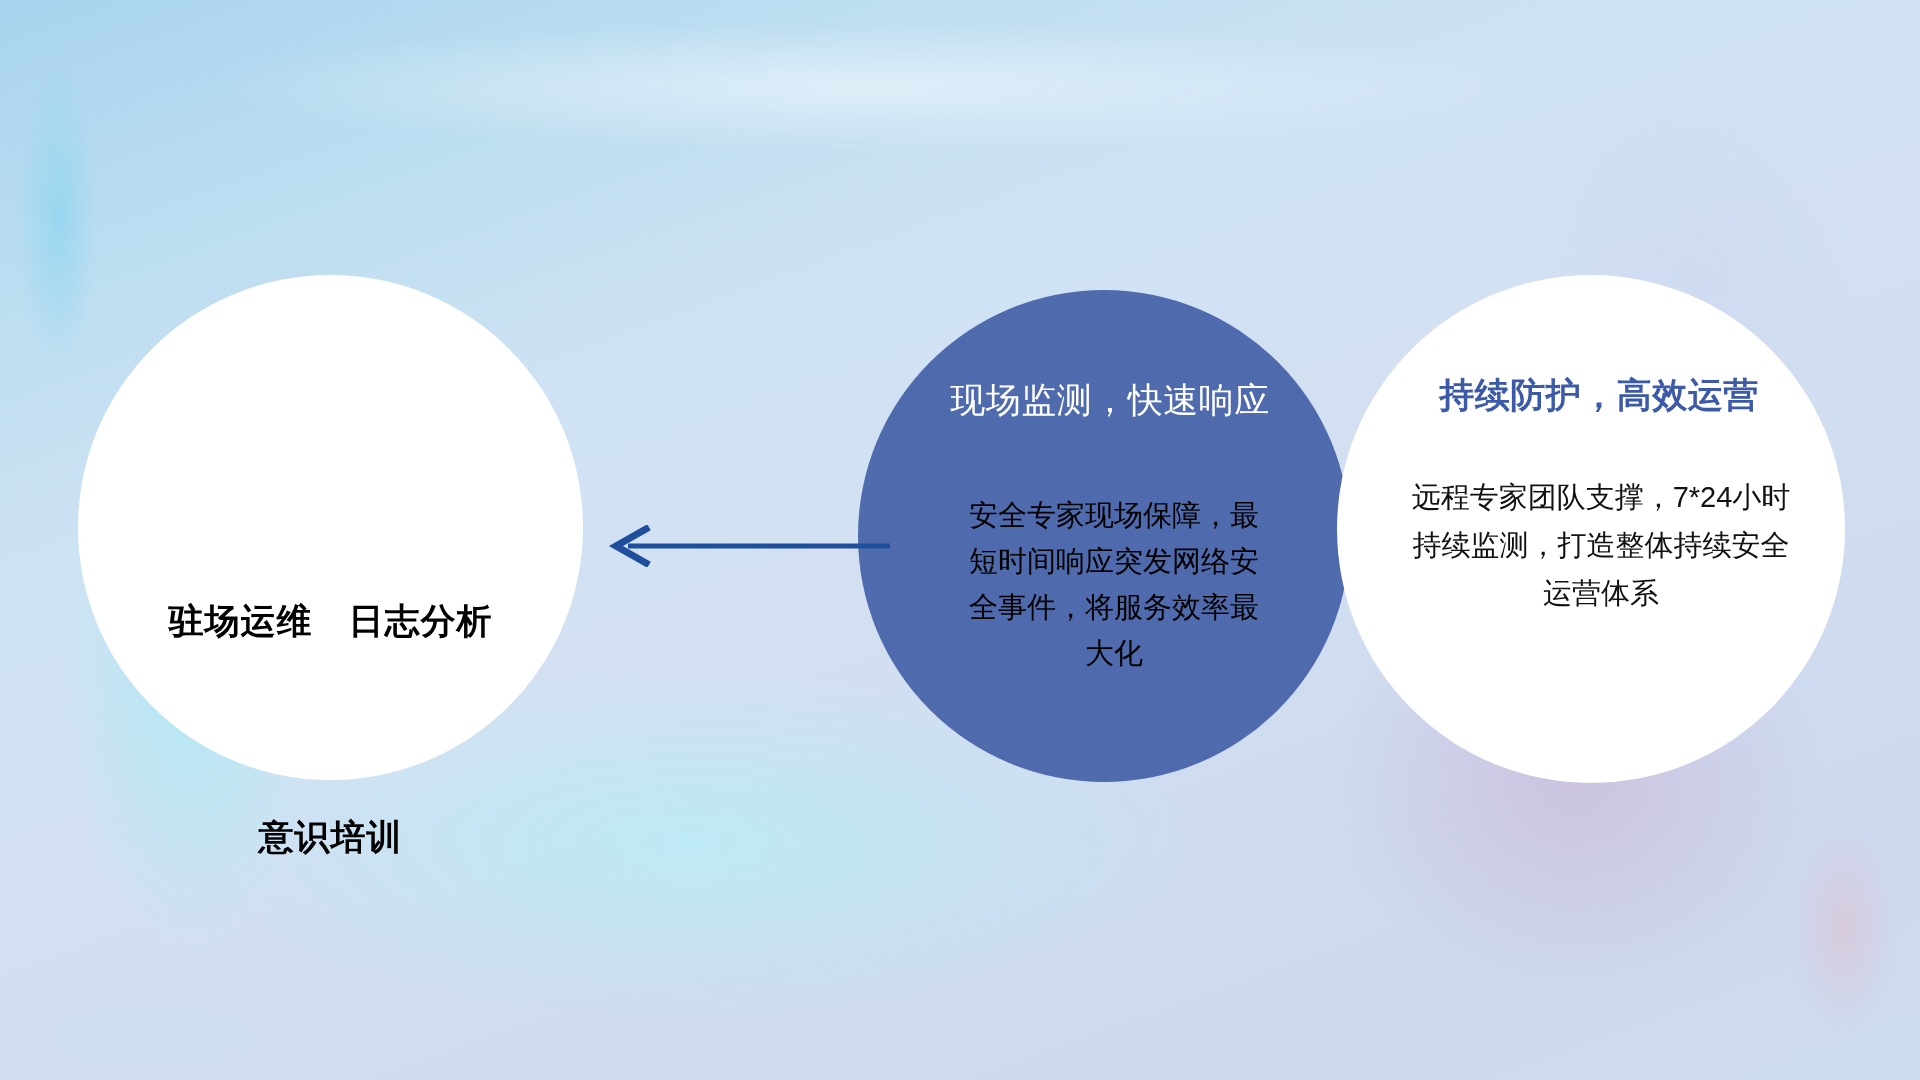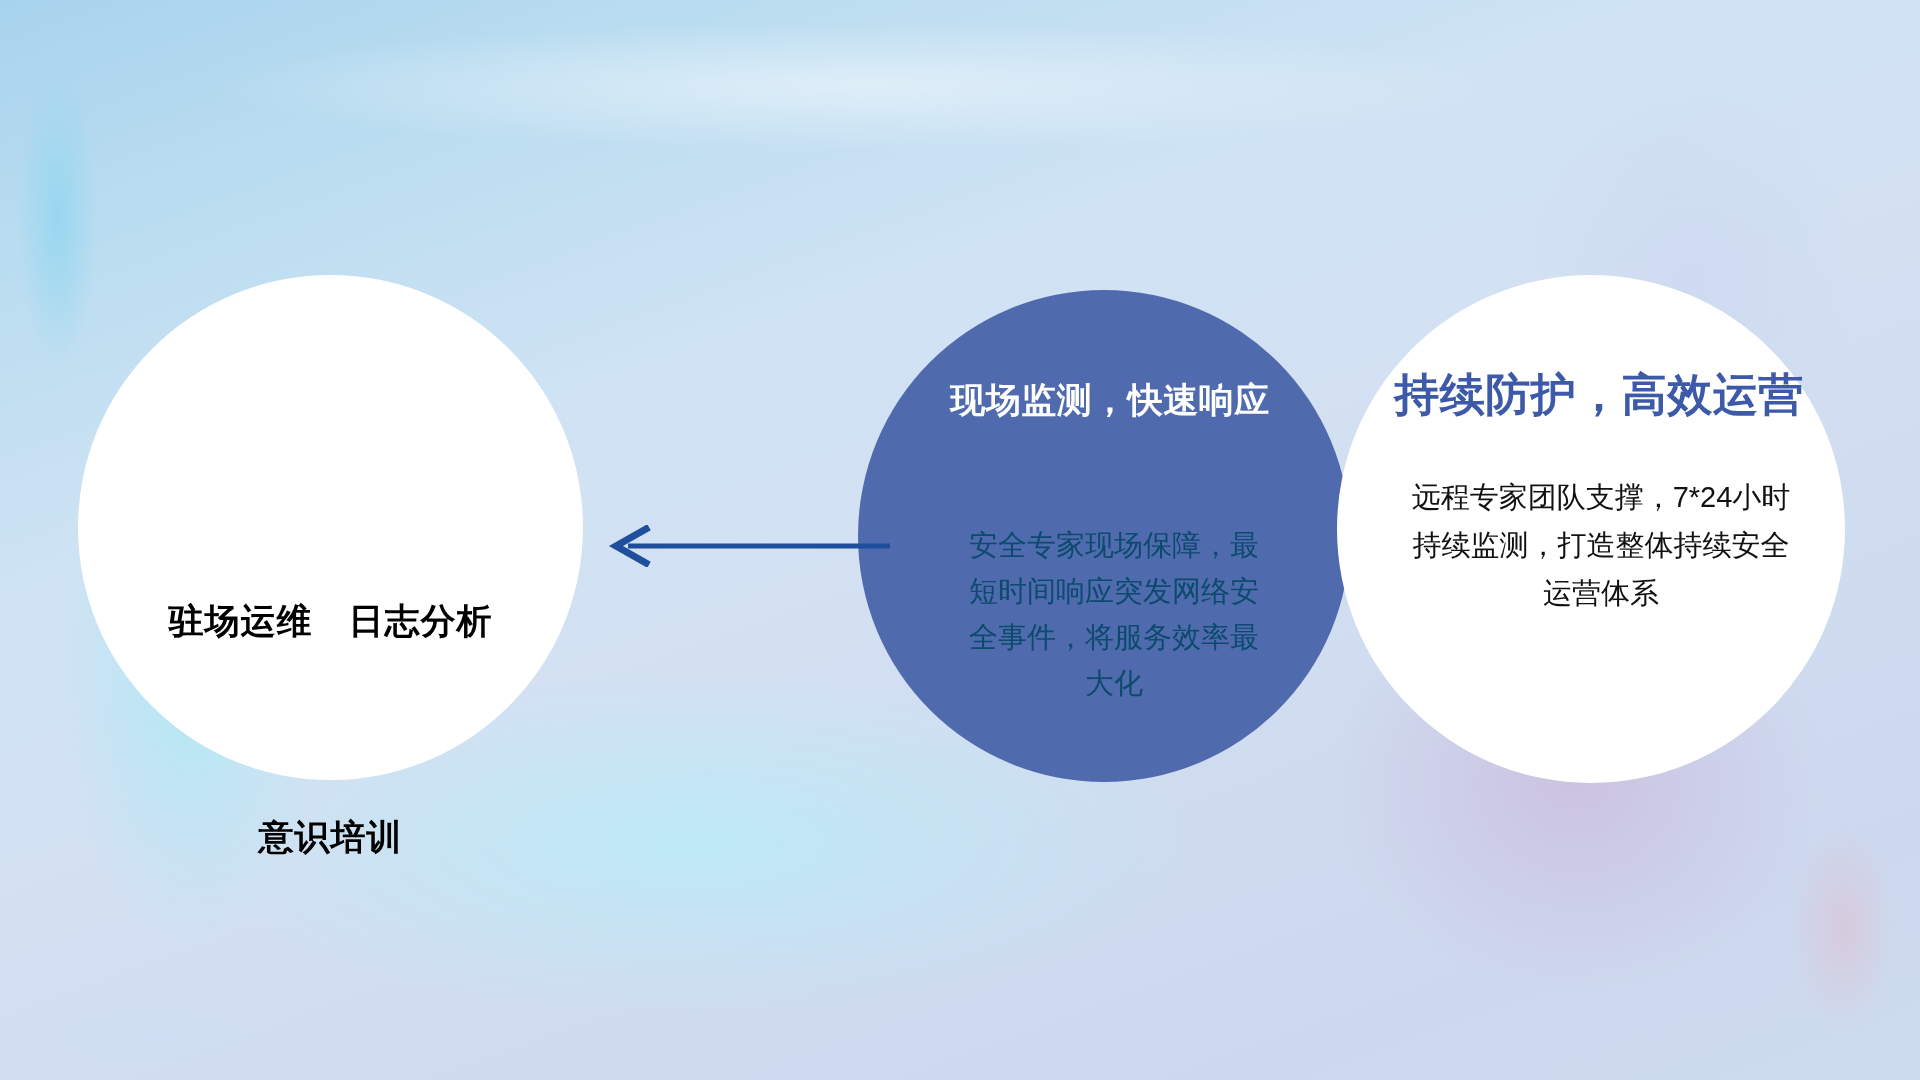--- a/index.html
+++ b/index.html
@@ -168,30 +168,30 @@
     z-index: 8;
     display: flex;
     flex-direction: column;
     align-items: center;
     padding-top: 88px;
     box-sizing: border-box;
     pointer-events: none;
   }
   #middle-title {
     color: #ffffff;
-    font-weight: bold;
+    font-weight: normal;
     font-size: 35px;
     line-height: 44px;
     letter-spacing: 0.5px;
     white-space: nowrap;
     transform: translateX(6px);
   }
   #middle-body {
-    margin-top: 100px;
-    color: #0c4a6e;
+    margin-top: 70px;
+    color: #000000;
     font-size: 29px;
     line-height: 46px;
     text-align: center;
     width: 300px;
     transform: translateX(10px);
   }
 
   
   #right-content {
     position: absolute;
@@ -203,21 +203,21 @@
     display: flex;
     flex-direction: column;
     align-items: center;
     padding-top: 98px;
     box-sizing: border-box;
     pointer-events: none;
   }
   #right-title {
     color: #3c5aa8;
     font-weight: bold;
-    font-size: 45px;
+    font-size: 35px;
     line-height: 44px;
     letter-spacing: 0.5px;
     white-space: nowrap;
     transform: translateX(8px);
   }
   #right-body {
     margin-top: 56px;
     color: #111111;
     font-size: 29px;
     line-height: 48px;

